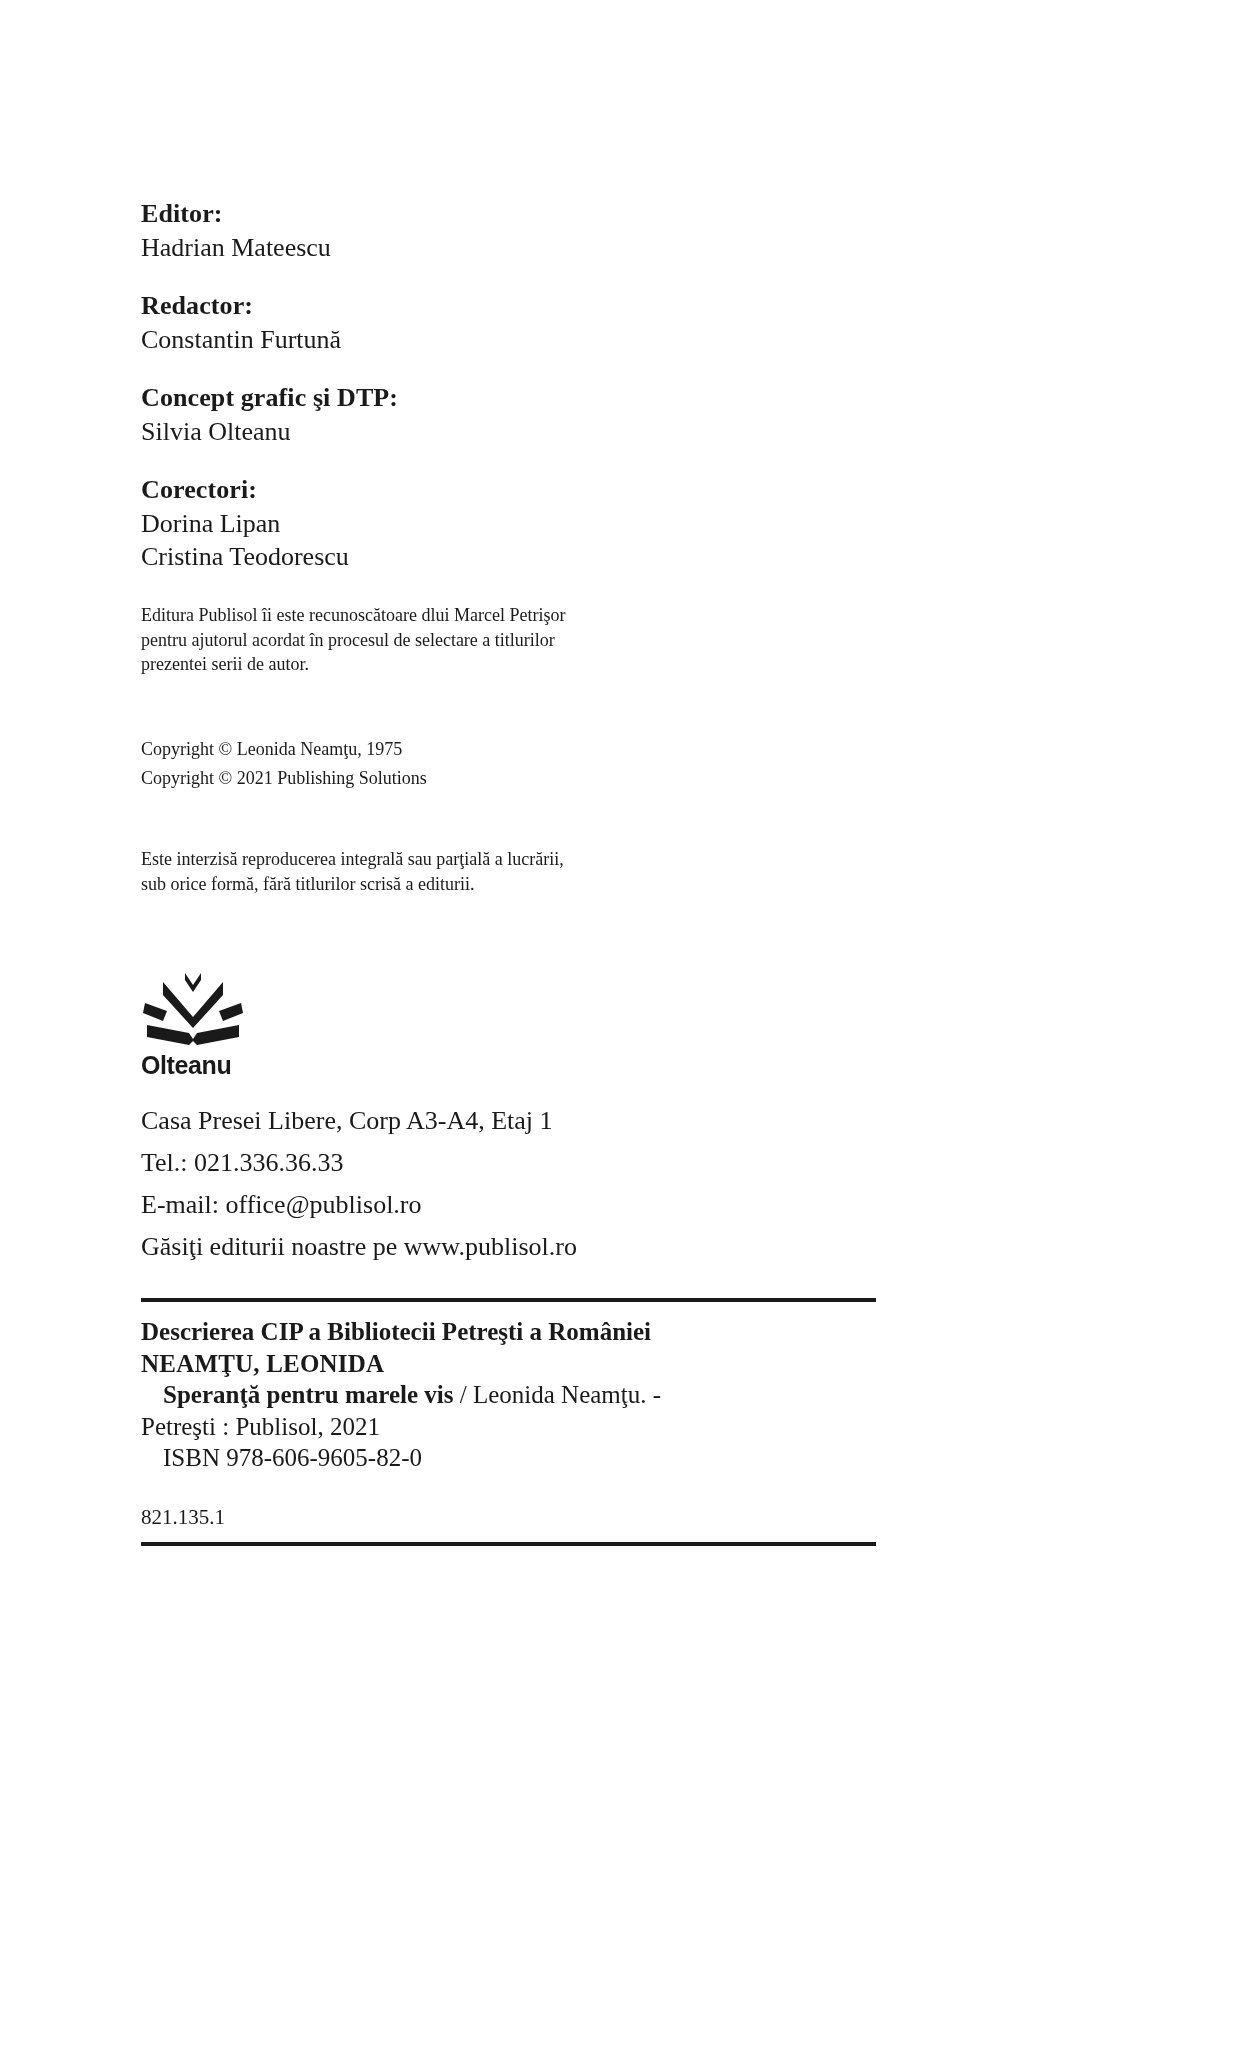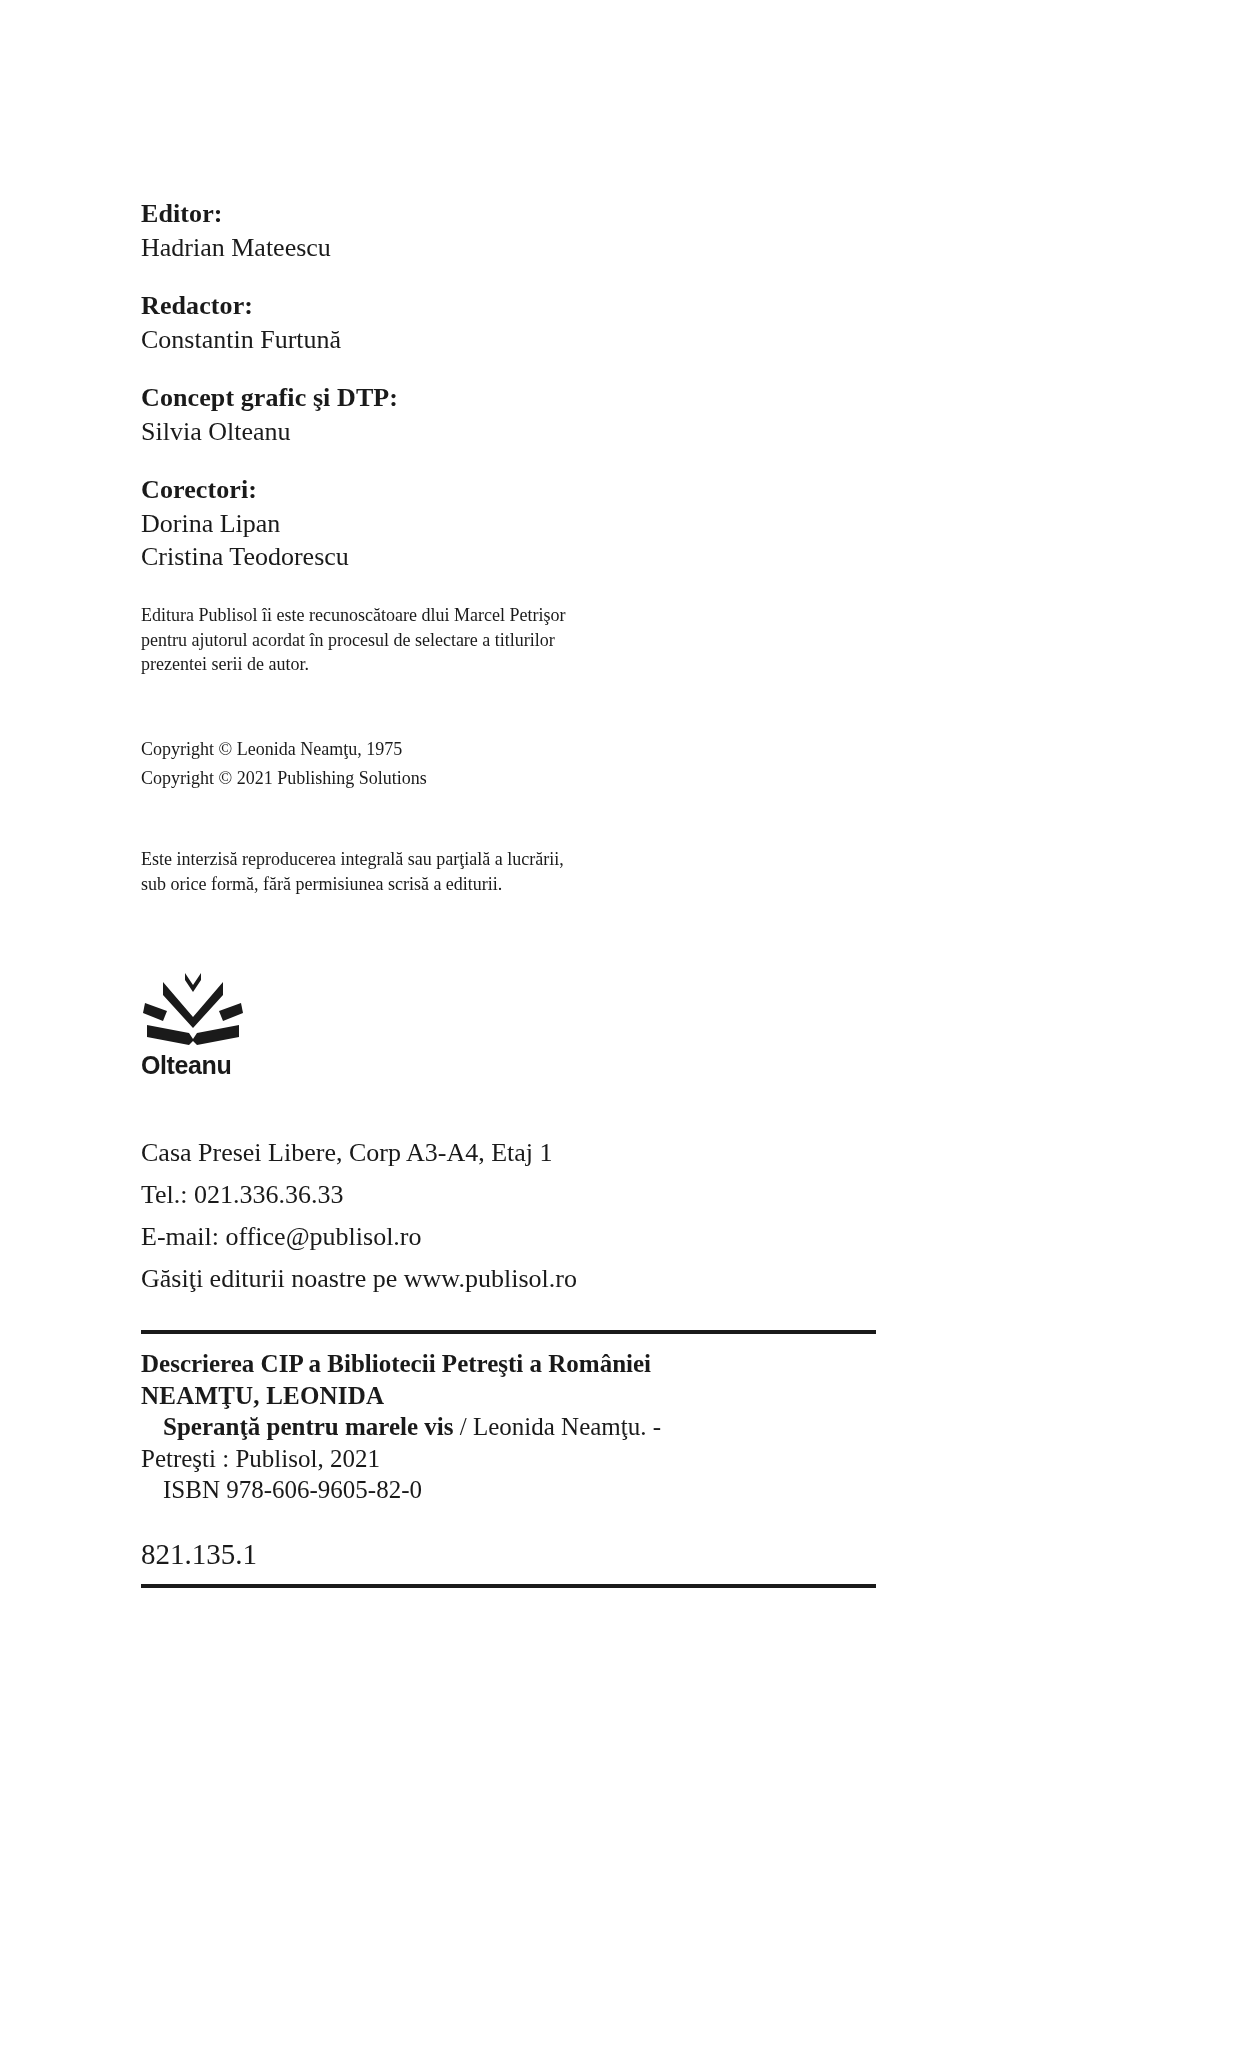--- a/index.html
+++ b/index.html
@@ -77,21 +77,21 @@
     margin-top: 4px;
     font-family: "Liberation Sans", "DejaVu Sans", sans-serif;
     font-weight: bold;
     font-size: 25px;
     letter-spacing: -0.4px;
     color: #1a1a1a;
   }
 
   
   .contact {
-    margin-top: 52px;
+    margin-top: 20px;
     font-size: 26px;
     line-height: 1.62;
   }
 
   
   .rule {
     width: 735px;
     height: 4px;
     background: #1a1a1a;
     margin-top: 30px;
@@ -112,21 +112,21 @@
     padding-left: 22px;
   }
   .cip-title {
     font-weight: bold;
   }
   .cip-isbn {
     padding-left: 22px;
   }
   .cip-class {
     margin-top: 30px;
-    font-size: 29px;
+    font-size: 21px;
   }
   .rule-bottom {
     margin-top: 12px;
   }
 </style>
 </head>
 <body>
 
 <div class="page">
   <div class="content">
@@ -158,21 +158,21 @@
       <div>prezentei serii de autor.</div>
     </div>
 
     <div class="para para-copyright">
       <div>Copyright © Leonida Neamţu, 1975</div>
       <div>Copyright © 2021 Publishing Solutions</div>
     </div>
 
     <div class="para para-rights">
       <div>Este interzisă reproducerea integrală sau parţială a lucrării,</div>
-      <div>sub orice formă, fără permisiunea scrisă a edituriі.</div>
+      <div>sub orice formă, fără titlurilor scrisă a edituriі.</div>
     </div>
 
     <div class="logo-wrap">
       <svg class="logo-mark" viewBox="0 0 104 78" aria-hidden="true">
 
         <path d="M44 4 L52 16 L60 4 L60 11 L52 23 L44 11 Z" fill="#1a1a1a"></path>
 
         <path d="M22 13 L52 48 L82 13 L82 26 L52 59 L22 26 Z" fill="#1a1a1a"></path>
 
         <path d="M4 34 L26 42 L22 52 L2 44 Z" fill="#1a1a1a"></path>

